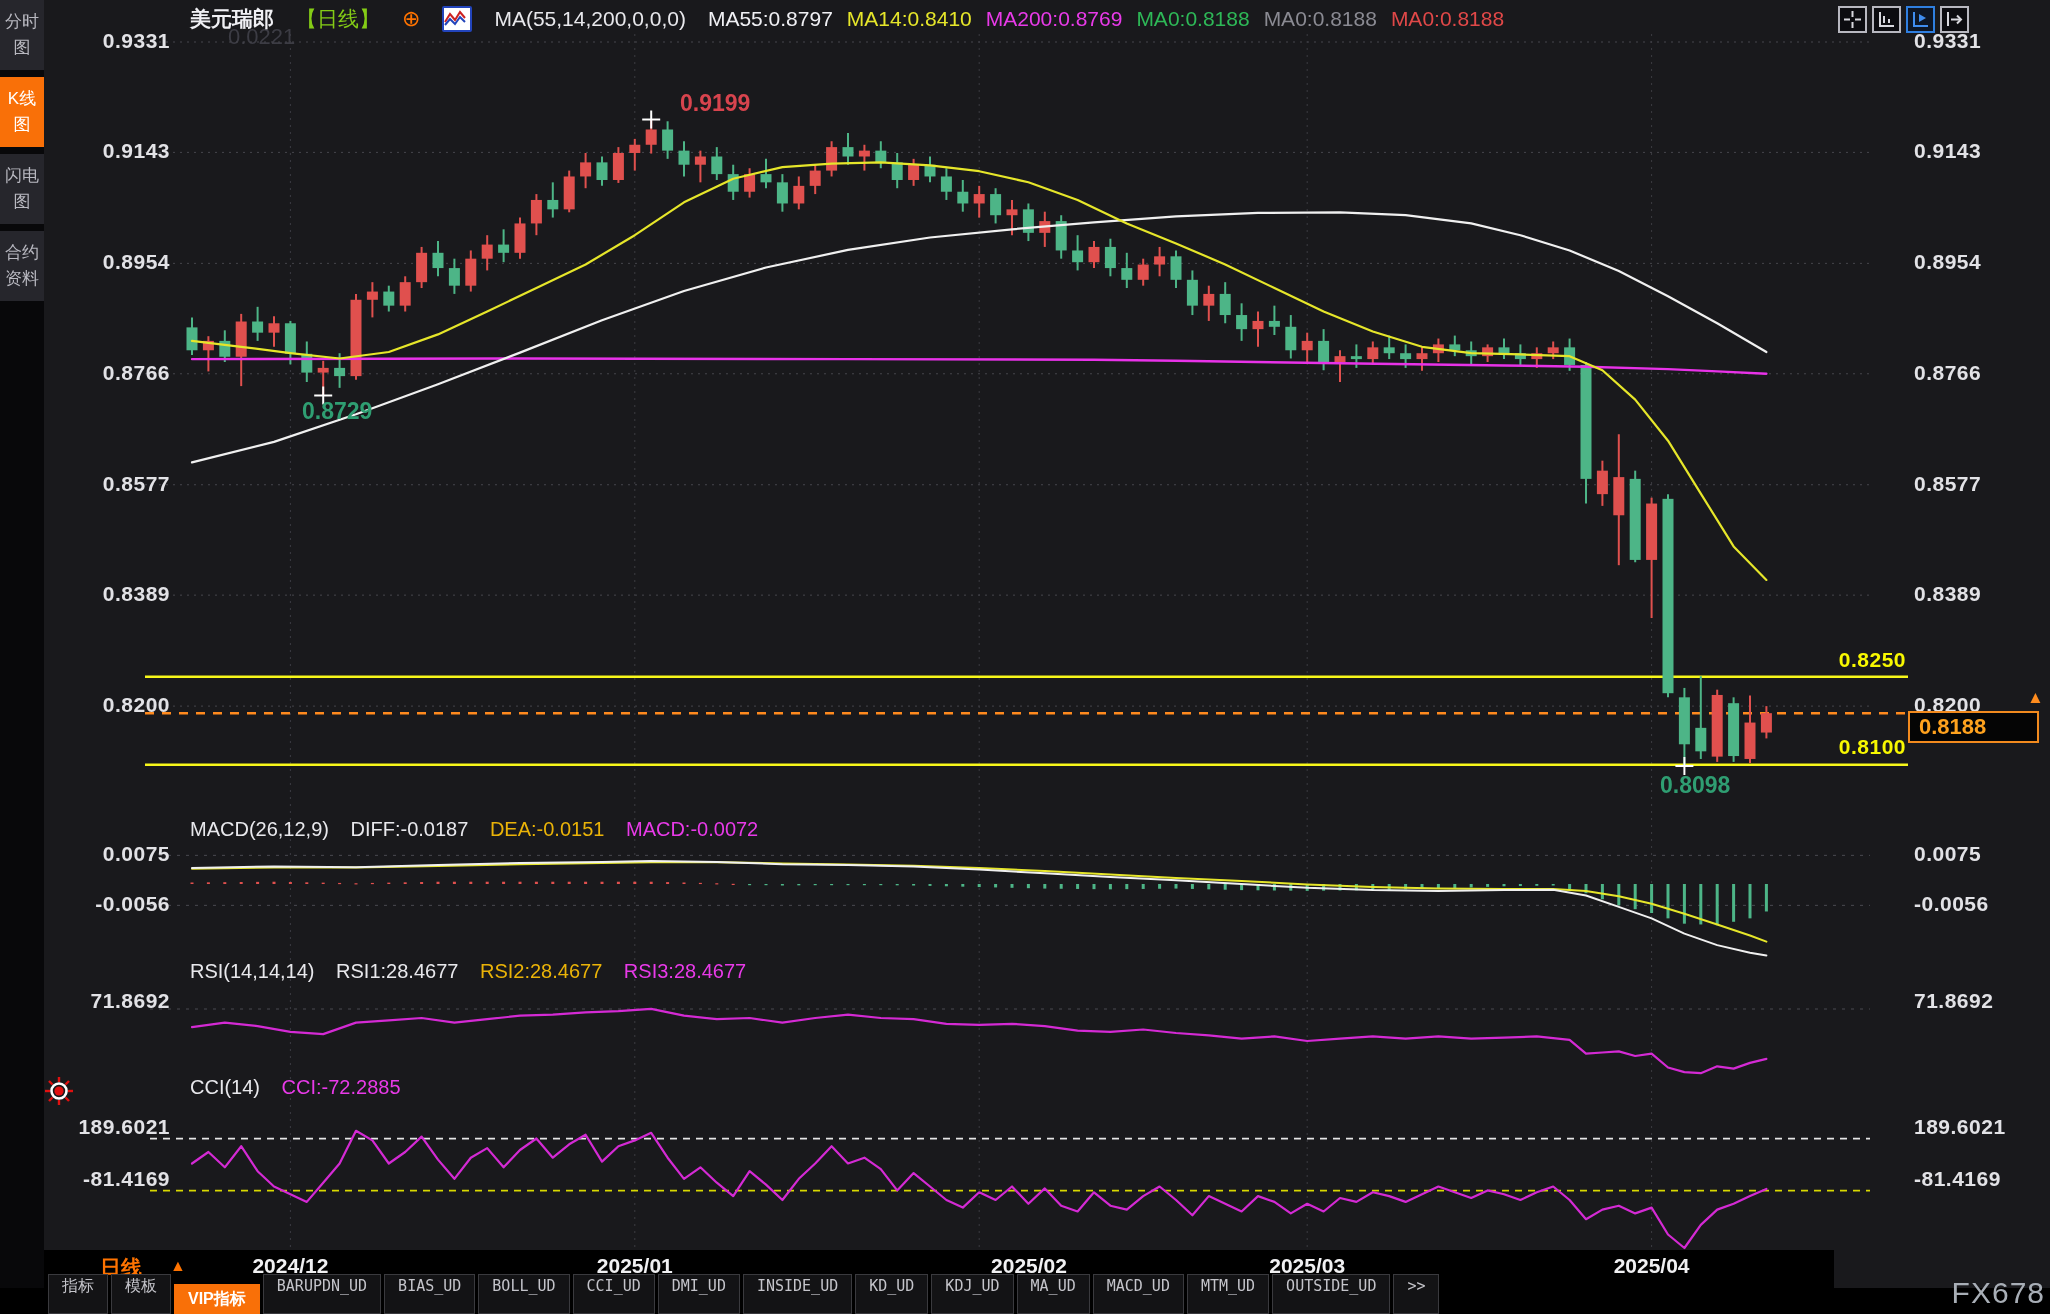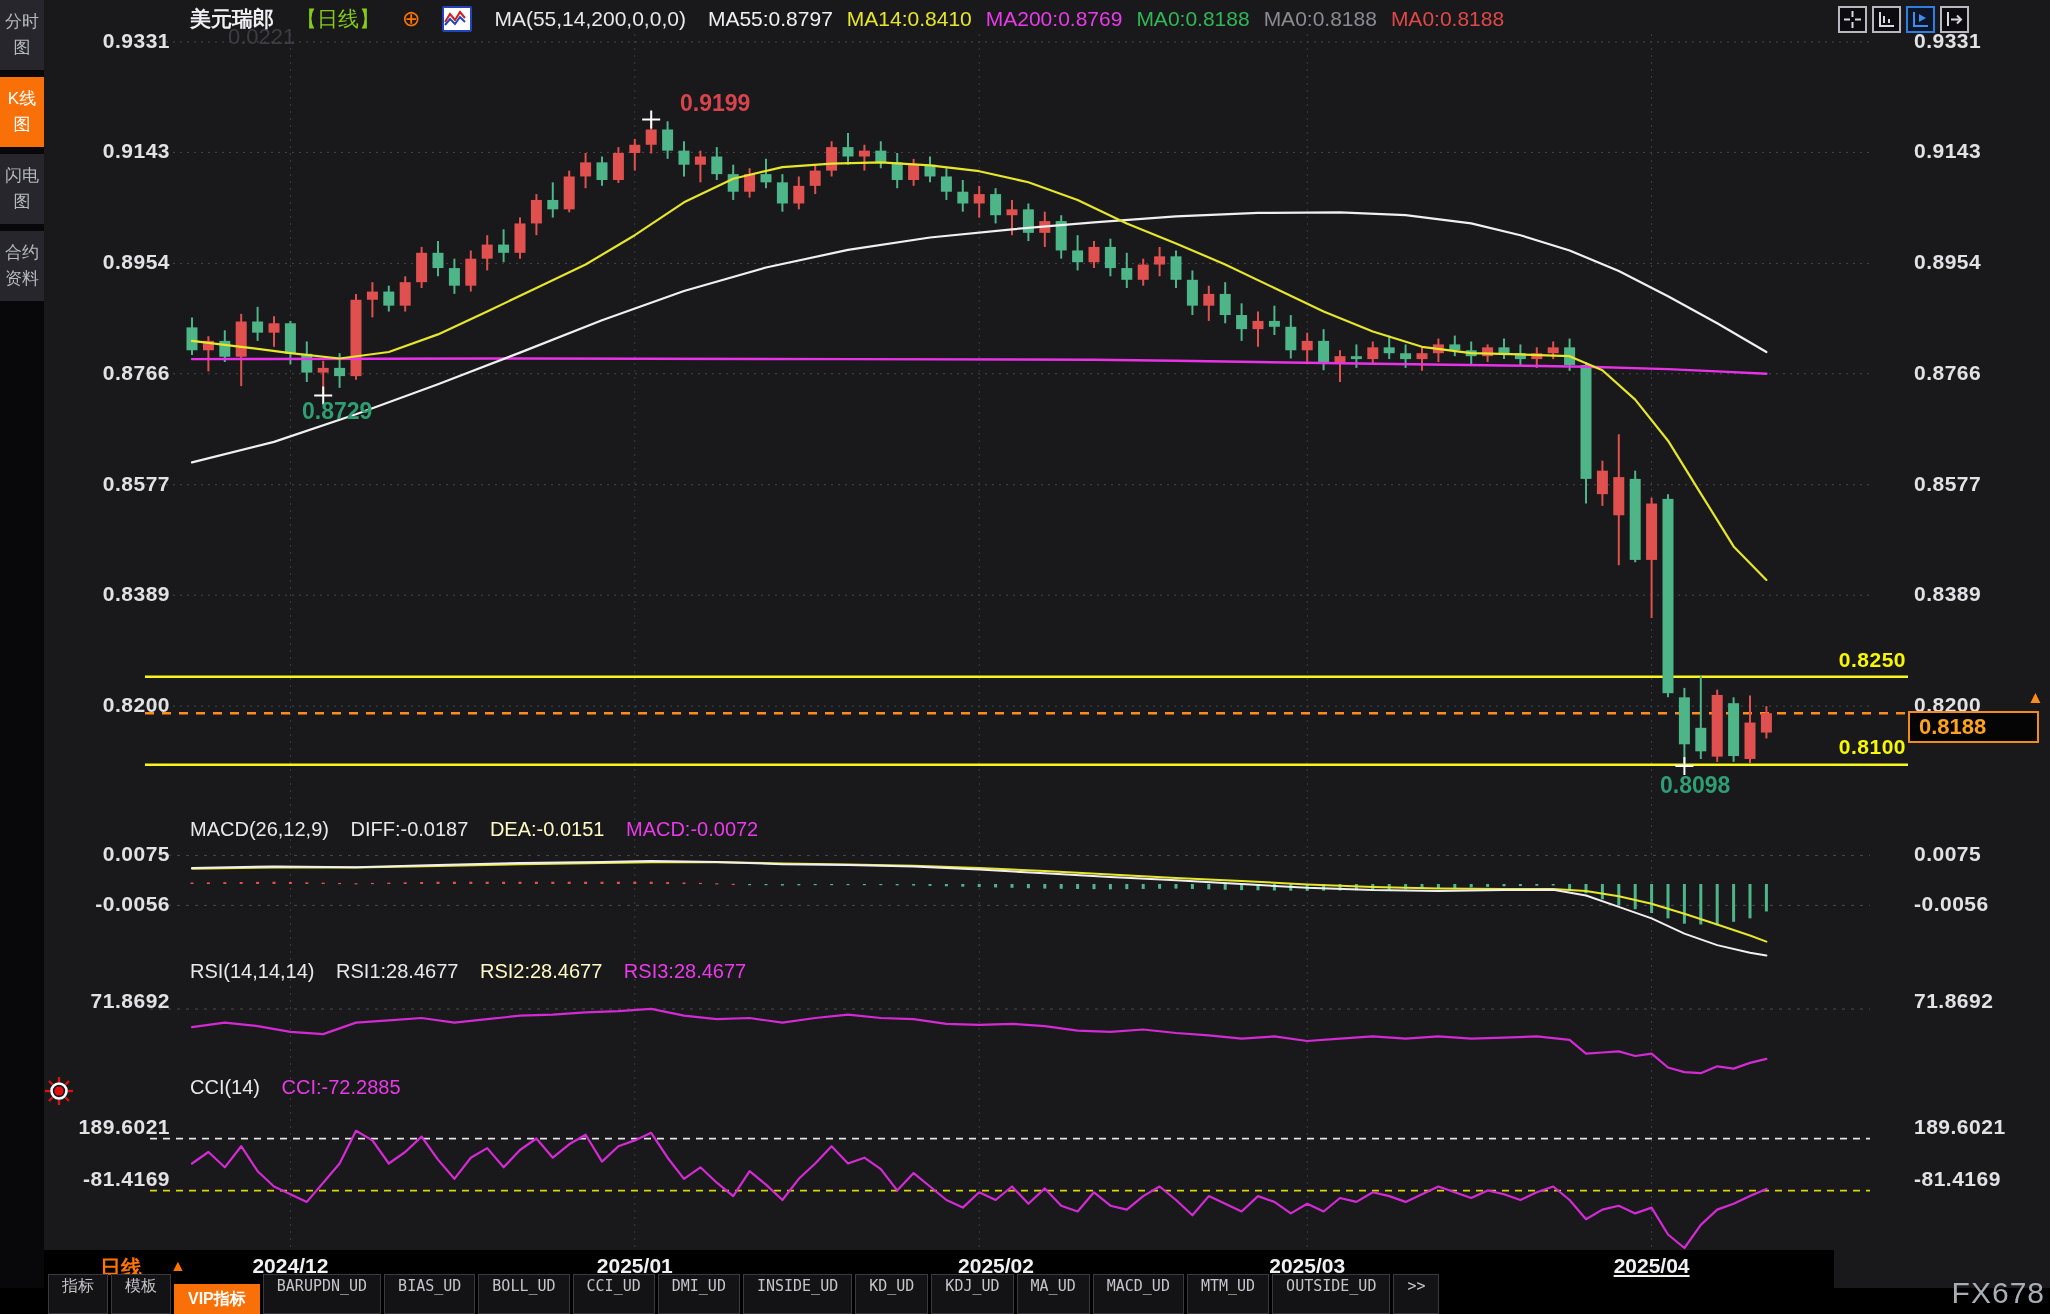--- a/index.html
+++ b/index.html
@@ -24,21 +24,21 @@
       display:flex;align-items:center;justify-content:center;cursor:pointer;}
   .tool-btn.active{border-color:#2f7fe0;background:#0d1626;}
   
   .ylab{position:absolute;width:150px;left:20px;text-align:right;font-size:21px;color:#e2e2e6;z-index:4;
       font-weight:600;letter-spacing:0.5px;}
   .ylab-r{left:1914px;width:130px;text-align:left;}
   .ylab-yellow{color:#f8f800;font-weight:bold;left:1756px;z-index:5;}
   
   .panel-head{position:absolute;left:190px;z-index:5;font-size:20px;white-space:nowrap;}
   .panel-head span{margin-right:16px;}
-  .c-white{color:#e8e8ec;} .c-yellow{color:#fef9c3;} .c-magenta{color:#e83ae8;}
+  .c-white{color:#e8e8ec;} .c-yellow{color:#eab308;} .c-magenta{color:#e83ae8;}
   
   .anno{position:absolute;font-size:23px;font-weight:bold;z-index:5;white-space:nowrap;}
   .anno-red{color:#d8444e;} .anno-green{color:#2f9e72;}
   .faint{position:absolute;left:228px;top:24px;font-size:22px;color:#3c3c44;z-index:2;}
   
   #price-box{position:absolute;left:1908px;top:711px;width:118px;height:28px;border:2px solid #f28a1e;
       background:#050505;color:#ffa21e;font-size:22px;font-weight:bold;line-height:28px;padding-left:9px;z-index:6;}
   #price-arrow{position:absolute;left:2027px;top:688px;color:#ff8c1e;font-size:17px;z-index:6;}
   
   #date-row{position:absolute;left:0;top:1250px;width:1834px;height:38px;background:#000000;z-index:5;}
@@ -479,23 +479,23 @@
     <circle cx="15" cy="15" r="7.5" fill="none" stroke="#ffffff" stroke-width="2.6"></circle>
     <circle cx="15" cy="15" r="4.6" fill="#e01010"></circle>
   </svg>
 </div>
 
 <div id="date-row">
   <span id="period-lab">日线</span>
   <span id="period-tri">▲</span>
 <span class="date-lab" style="left: 220.4px;">2024/12</span>
     <span class="date-lab" style="left: 564.8px;">2025/01</span>
-    <span class="date-lab" style="left: 926px;">2025/02</span>
+    <span class="date-lab" style="left: 959px;">2025/02</span>
     <span class="date-lab" style="left: 1237.2px;">2025/03</span>
-    <span class="date-lab" style="left: 1581.6px; text-decoration: underline;">2025/04</span>
+    <span class="date-lab" style="left: 1581.6px;">2025/04</span>
   </div>
 
 <div id="corner-sq"></div>
 <div id="tabbar">
     <div class="tab cn">指标</div>
     <div class="tab cn">模板</div>
     <div class="tab cn sel">VIP指标</div>
     <div class="tab">BARUPDN_UD</div>
     <div class="tab">BIAS_UD</div>
     <div class="tab">BOLL_UD</div>

